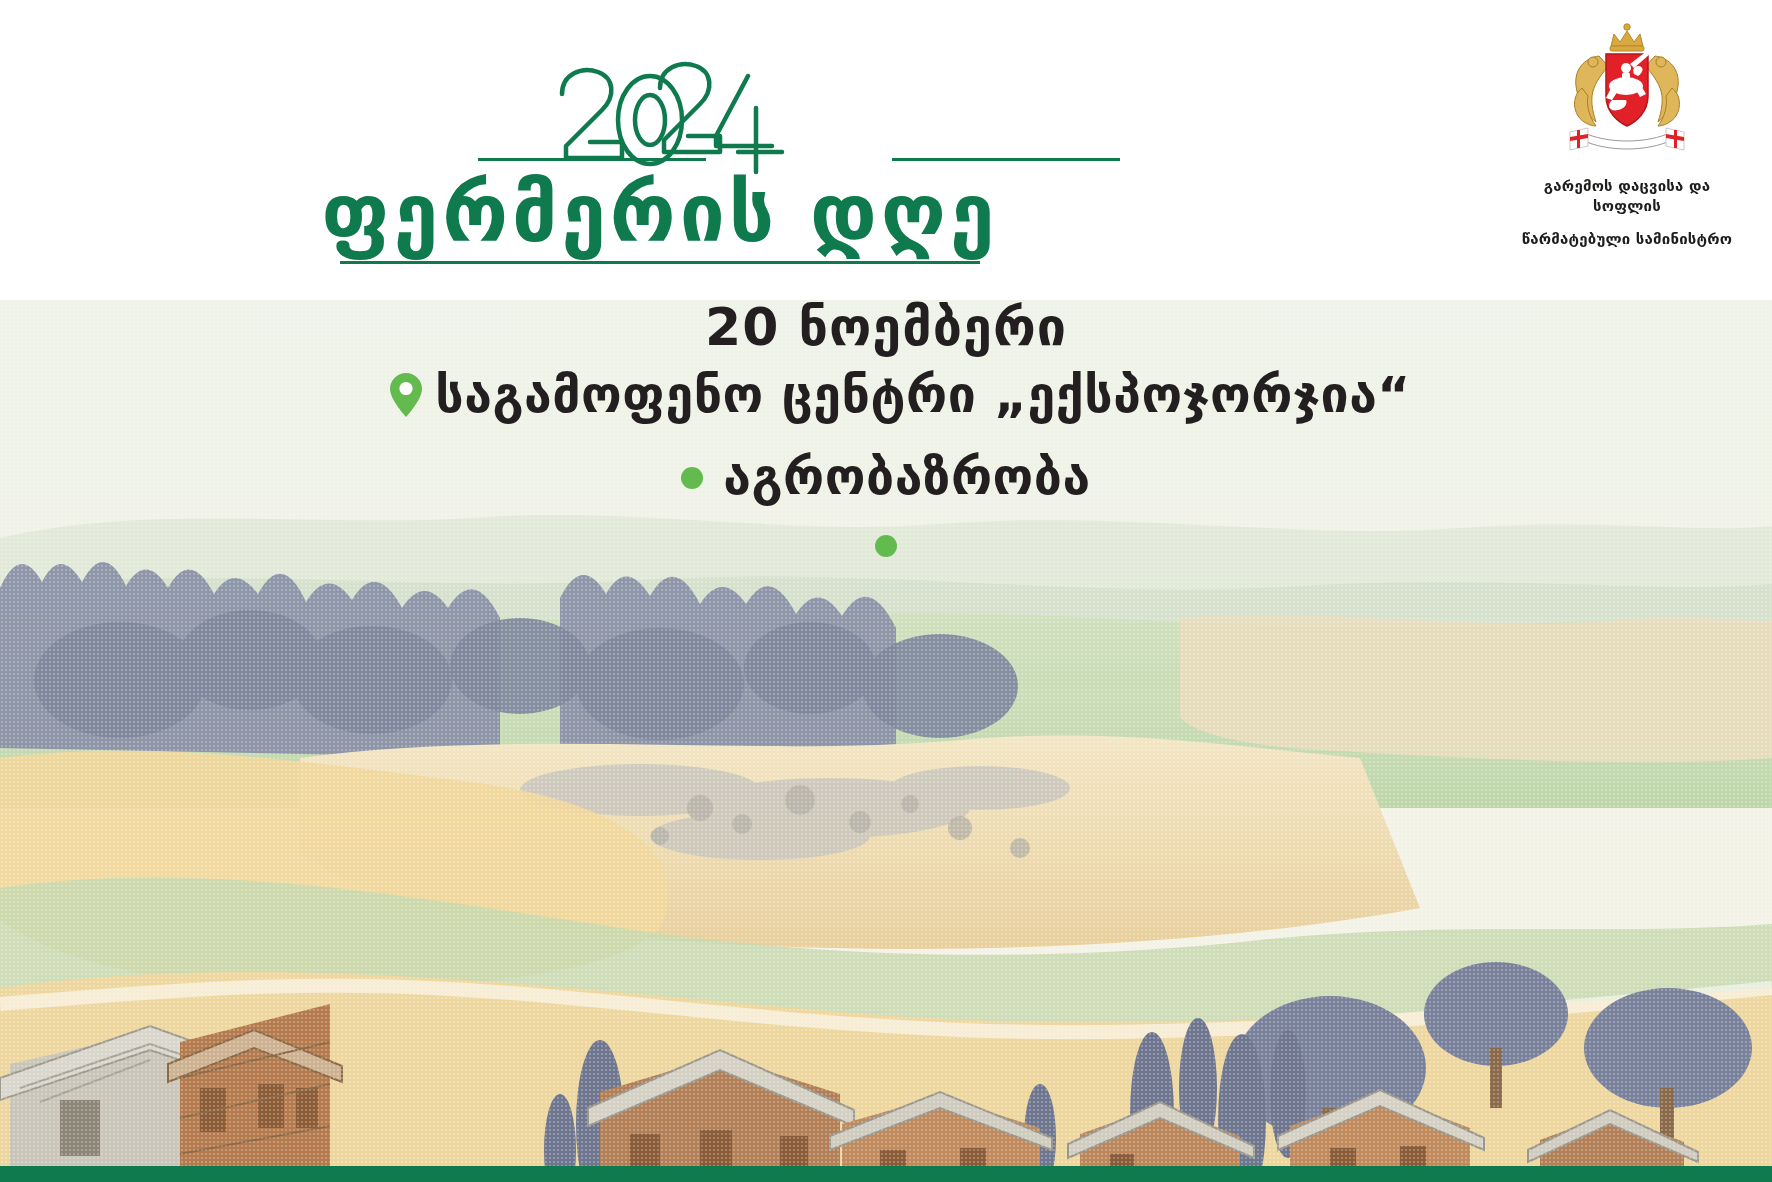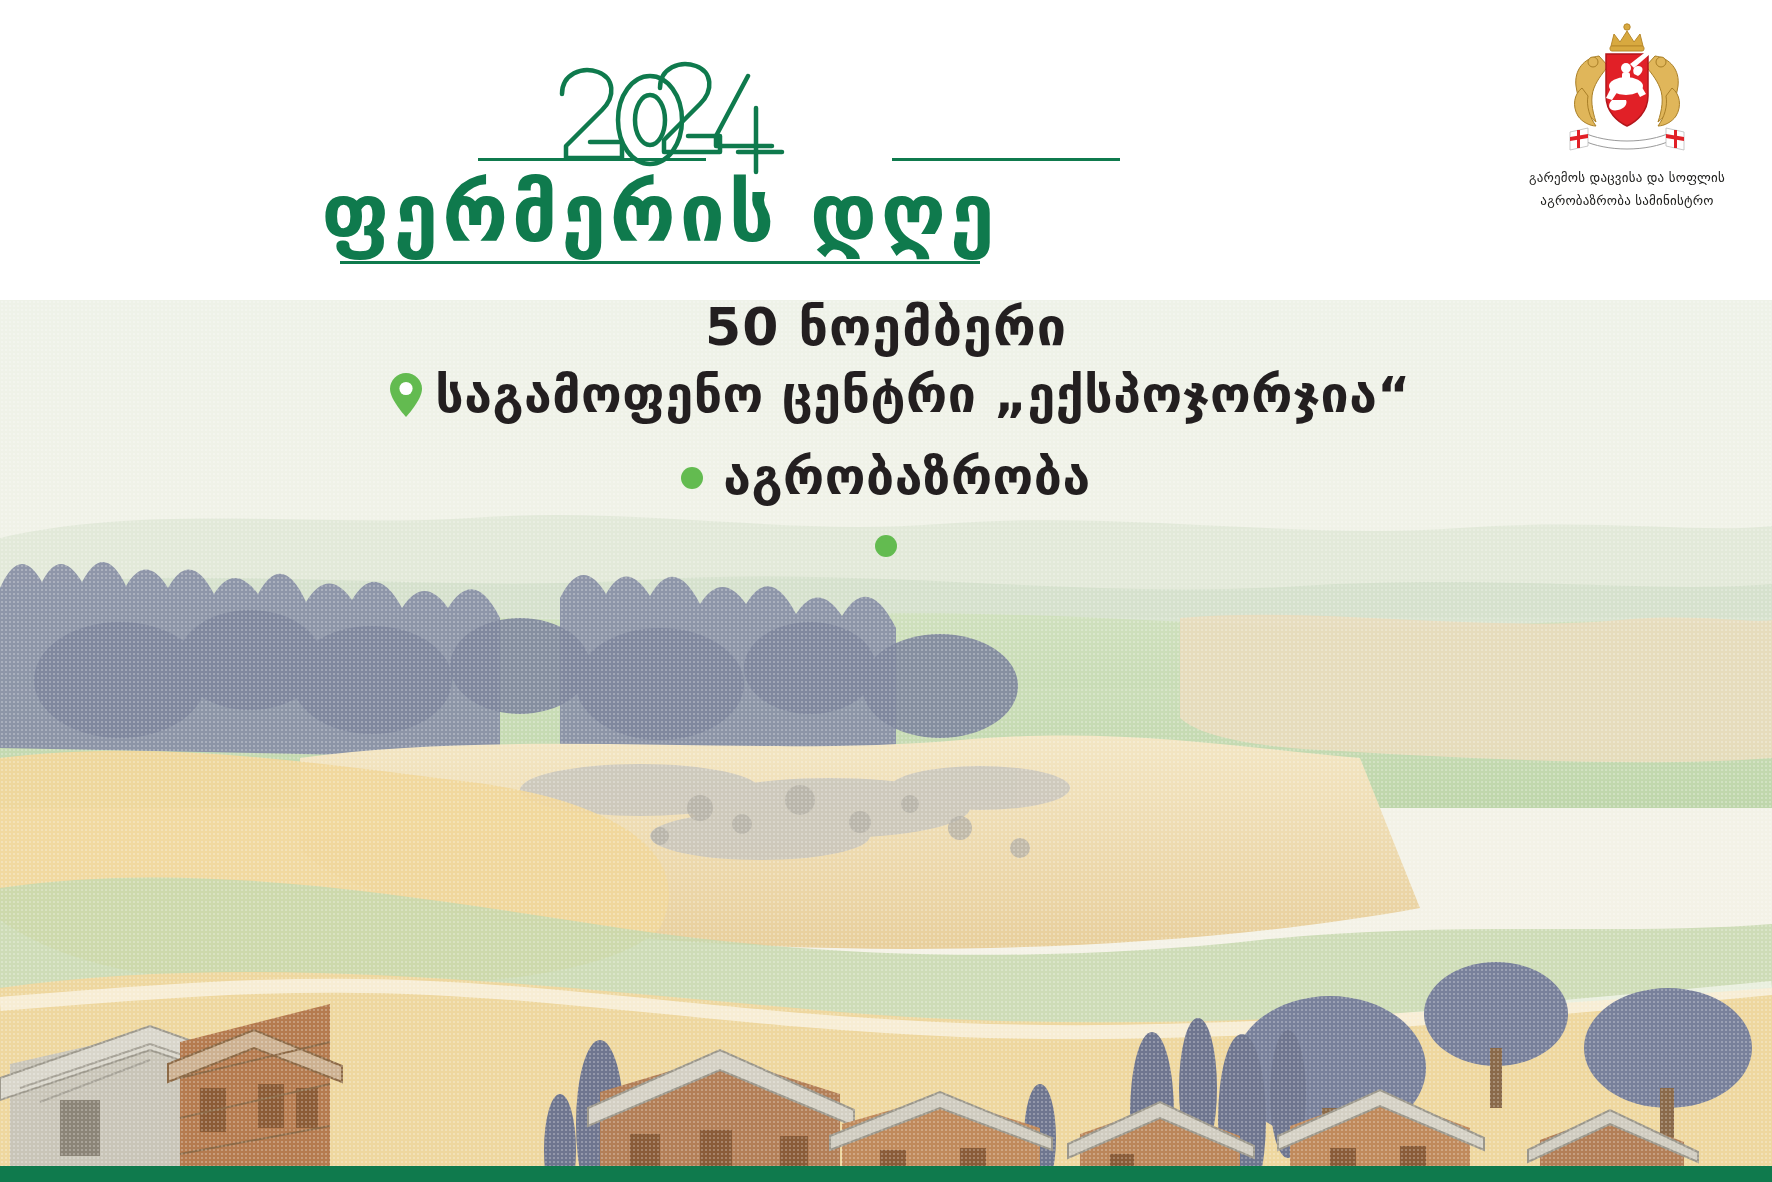--- a/index.html
+++ b/index.html
@@ -9,21 +9,21 @@
     background:#ffffff;
   }
   .poster{position:relative;width:1772px;height:1182px;overflow:hidden;background:#fff;}
 
   
   .header{position:absolute;left:0;top:0;width:1772px;height:300px;background:#ffffff;z-index:6;}
 
   .logo-block{position:absolute;right:30px;top:14px;width:230px;text-align:center;}
   .crest{position:relative;width:150px;height:150px;margin:0 auto;}
   .crest svg{display:block;width:150px;height:150px;}
-  .ministry-text{margin-top:5px;font-size:13px;line-height:1.35;font-weight:normal;color:#1d1d1b;letter-spacing:.2px;}
+  .ministry-text{margin-top:12px;font-size:15px;line-height:1.35;font-weight:bold;color:#1d1d1b;letter-spacing:.2px;}
 
   .title-wrap{position:absolute;left:0;top:54px;width:1320px;text-align:center;}
   .mark2024{position:relative;height:125px;}
   .mark2024 svg{display:block;margin:0 auto;}
   .rule-l,.rule-r{position:absolute;top:104px;height:3px;background:#0f7a4d;}
   .rule-l{left:478px;width:228px;}
   .rule-r{left:892px;width:228px;}
   .maintitle{font-size:80px;line-height:.92;font-weight:bold;color:#0f7a4d;letter-spacing:4px;
              -webkit-text-stroke:0px;margin-top:-2px;}
   .underline{margin:10px auto 0;width:640px;height:3px;background:#0f7a4d;}
@@ -122,21 +122,21 @@
             <path d="M18 118 L36 114 L36 132 L18 136 Z" fill="#ffffff" stroke="#bbb" stroke-width=".8"></path>
             <path d="M25 116 L28 116 L28 134 L25 134 Z" fill="#e12027"></path>
             <path d="M18 123 L36 120 L36 124 L18 127 Z" fill="#e12027"></path>
             <path d="M114 114 L132 118 L132 136 L114 132 Z" fill="#ffffff" stroke="#bbb" stroke-width=".8"></path>
             <path d="M122 116 L125 116 L125 134 L122 134 Z" fill="#e12027"></path>
             <path d="M114 120 L132 123 L132 127 L114 124 Z" fill="#e12027"></path>
           </g>
         </svg>
       </div>
       <div class="ministry-text">გარემოს დაცვისა და სოფლის</div>
-      <div class="ministry-text">აგრობაზრობა სამინისტრო</div>
+      <div class="ministry-text">წარმატებული სამინისტრო</div>
     </div>
   </div>
 
   <div class="scene">
     <svg viewBox="0 0 1772 894" preserveAspectRatio="none" aria-hidden="true">
       <defs>
         <linearGradient id="skyg" x1="0" y1="0" x2="0" y2="1">
           <stop offset="0%" stop-color="#eef2e8"></stop>
           <stop offset="100%" stop-color="#f6f2e6"></stop>
         </linearGradient>
@@ -274,21 +274,21 @@
 
       <g fill="#cdb9a0" opacity=".8">
         <ellipse cx="694" cy="888" rx="30" ry="8"></ellipse>
         <ellipse cx="1180" cy="890" rx="24" ry="6"></ellipse>
       </g>
     </svg>
     <div class="grain"></div>
   </div>
 
   <div class="content">
-    <div class="date-line">50 ნოემბერი</div>
+    <div class="date-line">20 ნოემბერი</div>
 
     <div class="venue-line">
       <span class="pin">
         <svg viewBox="0 0 34 46" width="34" height="46" aria-hidden="true">
           <path d="M17 1 C8.2 1 1 8.1 1 16.8 C1 28 17 45 17 45 C17 45 33 28 33 16.8 C33 8.1 25.8 1 17 1 Z" fill="#63bb50"></path>
           <circle cx="17" cy="16.5" r="6.6" fill="#ffffff"></circle>
         </svg>
       </span>
       <span>საგამოფენო ცენტრი „ექსპოჯორჯია“</span>
     </div>

